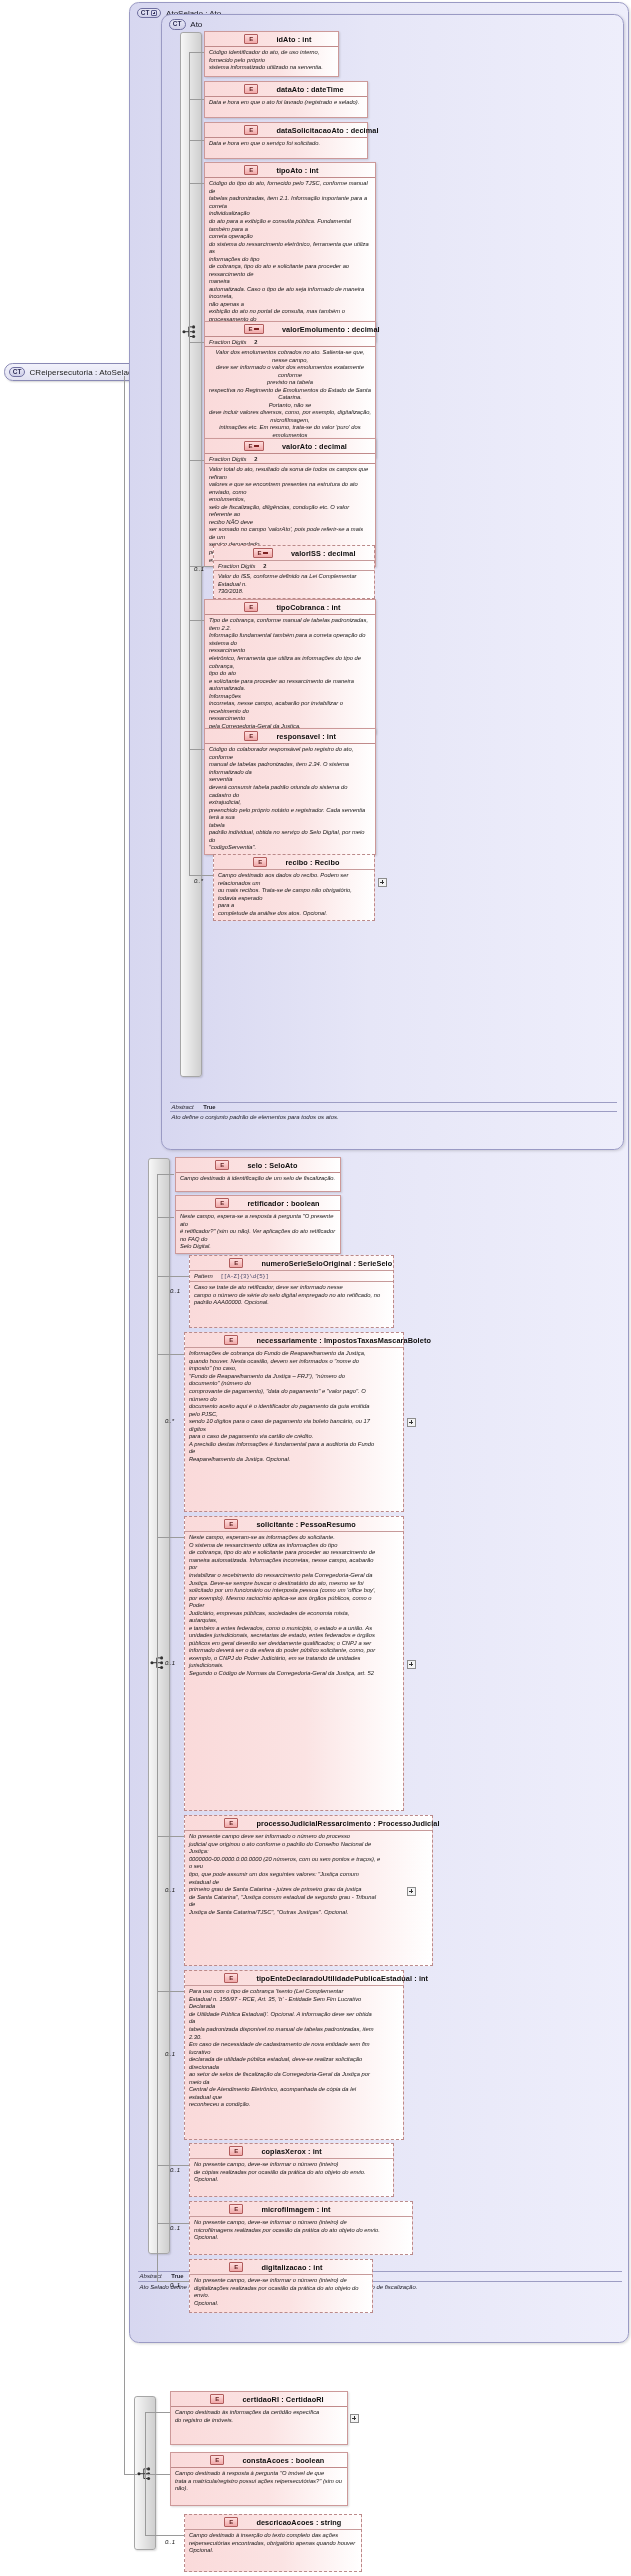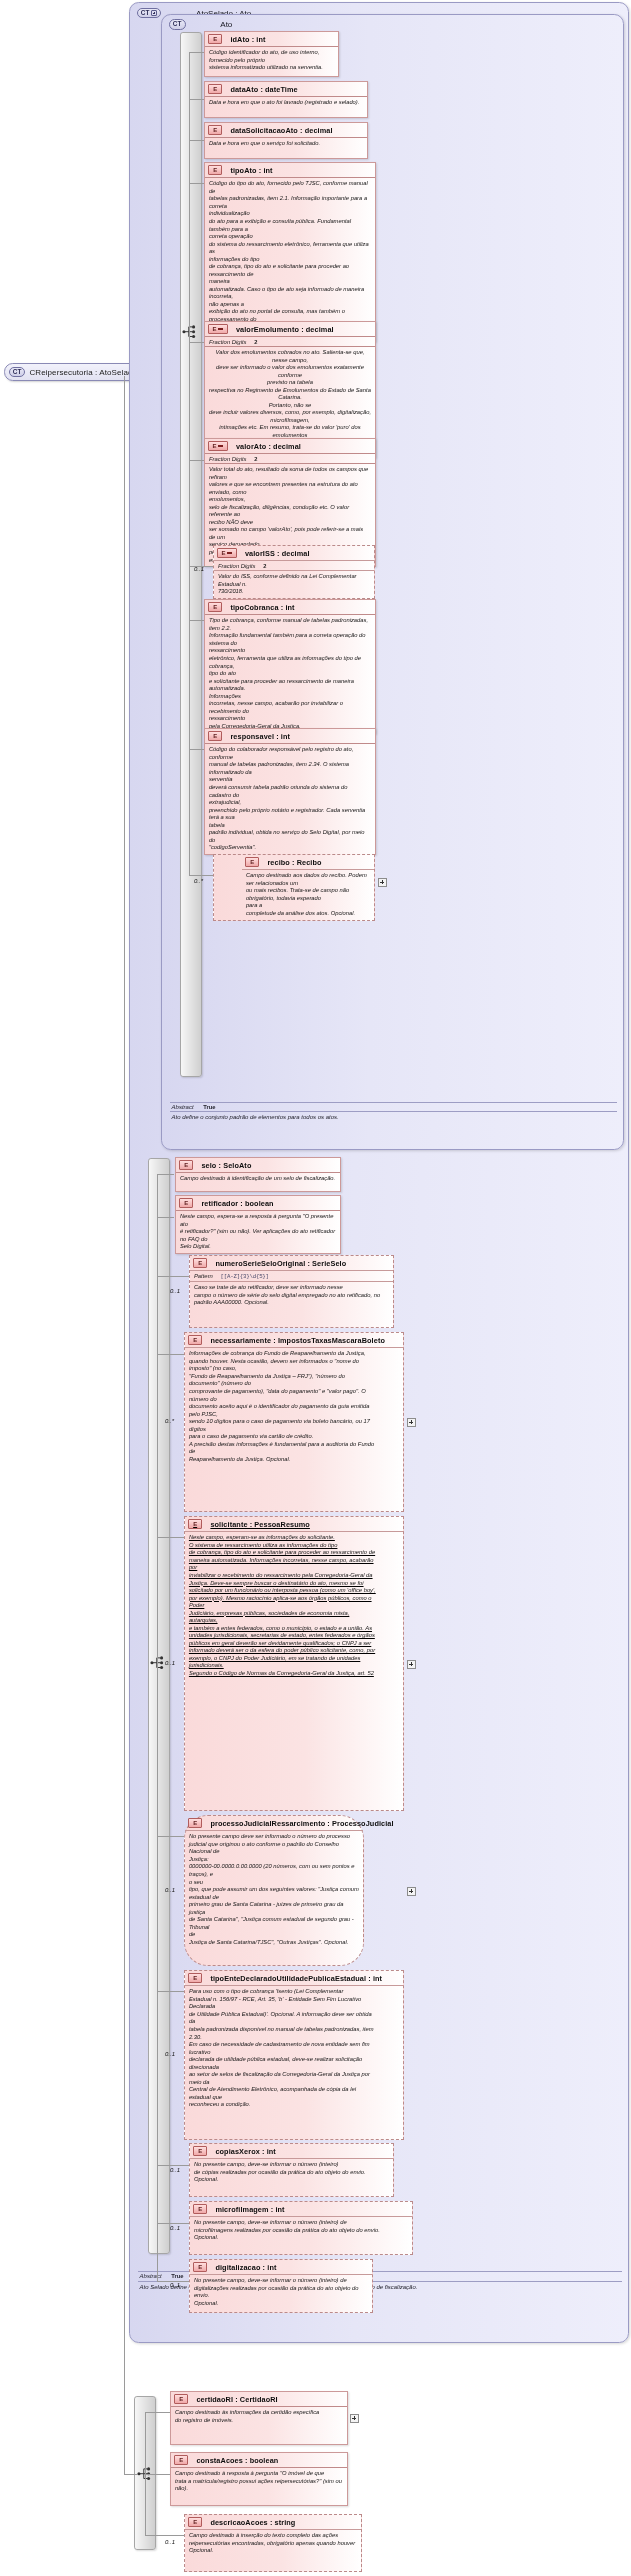--- a/index.html
+++ b/index.html
@@ -79,21 +79,20 @@
   }
   .ct-box > .ct-head {
     position: absolute;
     top: 4.8px; left: 6.8px;
     display: flex; align-items: center; gap: 4.8px;
     white-space: nowrap;
   }
   .ct-box > .ct-head .title {
     font-size: 8px;
     color: #15151f;
-    margin-left: 30px;
   }
 
   
   .ct-footer {
     position: absolute;
     left: 7.7px; right: 5.8px;
     font-style: italic;
     color: #1c1c26;
   }
   .ct-footer .abstract-row {
@@ -132,23 +131,24 @@
     background: linear-gradient(to right, #fadada 0%, #fbe3e3 55%, #ffffff 100%);
     box-shadow: 1px 1px 1.9px rgba(0,0,0,.14);
   }
   .el.optional {
     border: 1px dashed #bb8a8a;
     box-shadow: none;
   }
   .el .el-head {
     display: flex;
     align-items: center;
-    gap: 8px;
+    gap: 18px;
     padding: 2.4px 3.9px 2.4px 2.9px;
     white-space: nowrap;
+    margin-left: 36px;
   }
   .el .e-badge {
     flex: none;
     display: inline-flex;
     align-items: center;
     justify-content: center;
     gap: 1.9px;
     width: 14.5px; height: 9.7px;
     border: 1px solid #b05c5c;
     border-radius: 1px;
@@ -465,21 +465,21 @@
 serventia
 deverá consumir tabela padrão oriunda do sistema do cadastro do
 extrajudicial,
 preenchido pelo próprio notário e registrador. Cada serventia terá a sua
 tabela
 padrão individual, obtida no serviço do Selo Digital, por meio do
 "codigoServentia".</div>
       </div>
       <div class="ln-h" style="left: 189px; top: 749px; width: 14.5px;"></div>
       <div class="ln-v" style="left: 189px; top: 332px; height: 417px;"></div>
-      <div class="el optional" style="left: 213px; top: 854px; width: 162px; min-height: 56px; padding-left: 28px;">
+      <div class="el optional" style="left: 213px; top: 854px; width: 162px; min-height: 56px;">
         <div class="el-head">
           <span class="e-badge">
             <span>E</span>
           </span>
           <span class="el-name">recibo  : Recibo</span>
         </div>
         <div class="el-doc">Campo destinado aos dados do recibo. Podem ser relacionados um
 ou mais recibos. Trata-se de campo não obrigatório, todavia esperado
 para a
 completude da análise dos atos. Opcional.</div>
@@ -552,21 +552,21 @@
 dígitos
 para o caso de pagamento via cartão de crédito.
 A precisão destas informações é fundamental para a auditoria do Fundo
 de
 Reaparelhamento da Justiça. Opcional.</div>
       </div>
       <div class="card" style="left: 165px; top: 1418px;">0..*</div>
       <div class="expander" style="left: 407px; top: 1418px;"></div>
       <div class="ln-h" style="left: 157px; top: 1354px; width: 27px;"></div>
       <div class="ln-v" style="left: 157px; top: 1354px; height: 309px;"></div>
-      <div class="el optional" style="left: 184px; top: 1516px; width: 220px; min-height: 295px; text-decoration: underline;">
+      <div class="el optional" style="left: 184px; top: 1516px; width: 220px; min-height: 295px;">
         <div class="el-head">
           <span class="e-badge">
             <span>E</span>
           </span>
           <span class="el-name">solicitante  : PessoaResumo</span>
         </div>
         <div class="el-doc">Neste campo, esperam-se as informações do solicitante.
 O sistema de ressarcimento utiliza as informações do tipo
 de cobrança, tipo do ato e solicitante para proceder ao ressarcimento de
 maneira automatizada. Informações incorretas, nesse campo, acabarão
@@ -583,21 +583,21 @@
 públicos em geral deverão ser devidamente qualificados; o CNPJ a ser
 informado deverá ser o da esfera do poder público solicitante, como, por
 exemplo, o CNPJ do Poder Judiciário, em se tratando de unidades
 jurisdicionais.
 Segundo o Código de Normas da Corregedoria-Geral da Justiça, art. 52</div>
       </div>
       <div class="card" style="left: 165px; top: 1660px;">0..1</div>
       <div class="expander" style="left: 407px; top: 1660px;"></div>
       <div class="ln-h" style="left: 157px; top: 1537px; width: 27px;"></div>
       <div class="ln-v" style="left: 157px; top: 1537px; height: 126px;"></div>
-      <div class="el optional" style="left: 184px; top: 1815px; width: 180px; min-height: 151px; border-radius: 24px;">
+      <div class="el optional" style="left: 184px; top: 1815px; width: 249px; min-height: 151px;">
         <div class="el-head">
           <span class="e-badge">
             <span>E</span>
           </span>
           <span class="el-name">processoJudicialRessarcimento  : ProcessoJudicial</span>
         </div>
         <div class="el-doc">No presente campo deve ser informado o número do processo
 judicial que originou o ato conforme o padrão do Conselho Nacional de
 Justiça:
 0000000-00.0000.0.00.0000 (20 números, com ou sem pontos e traços), e

